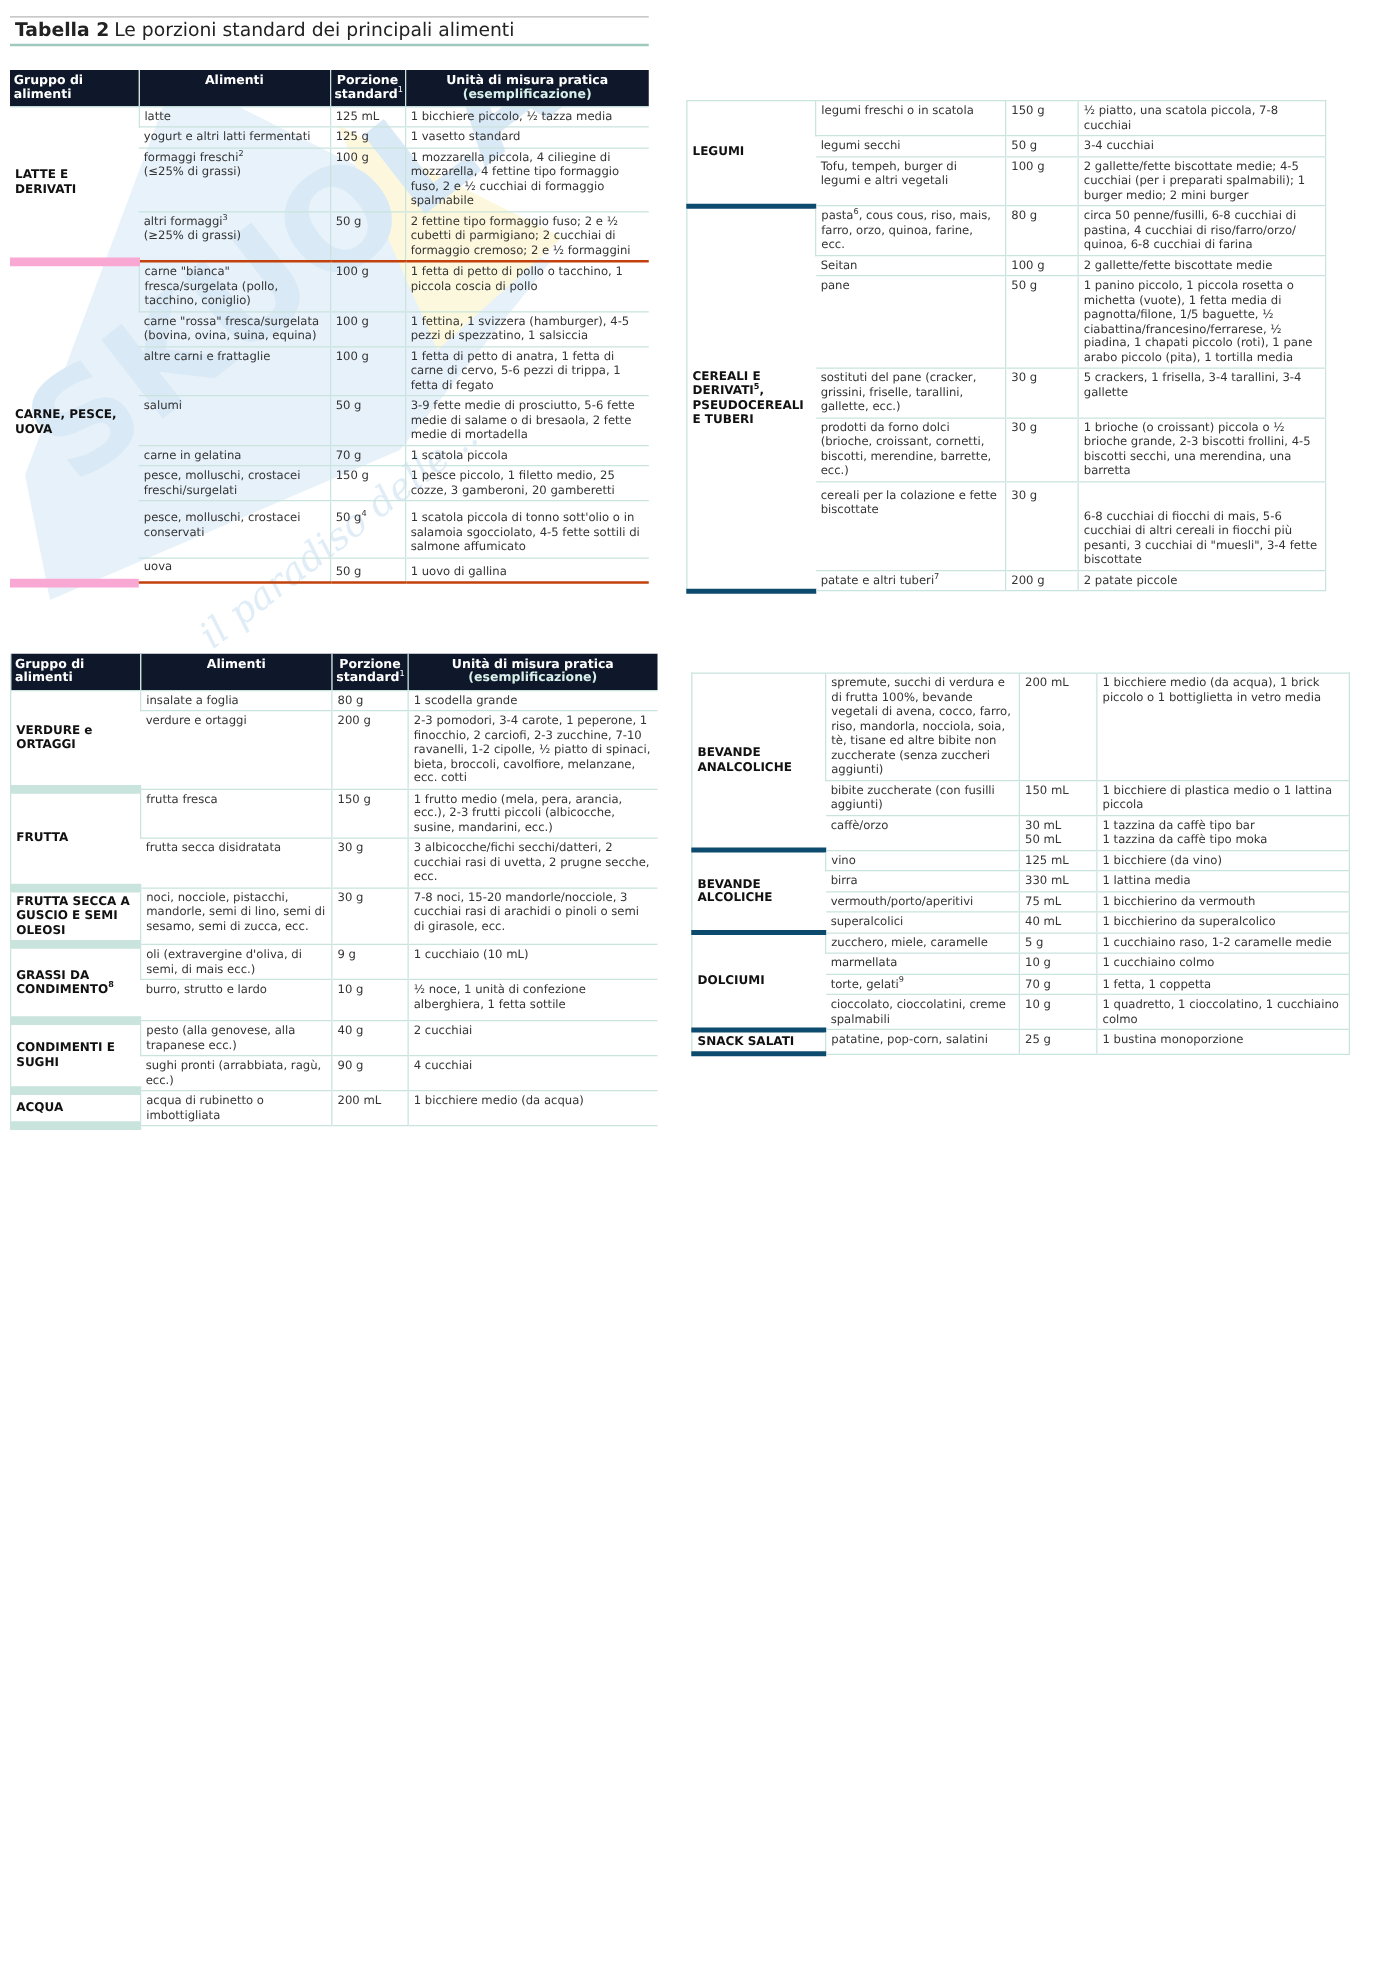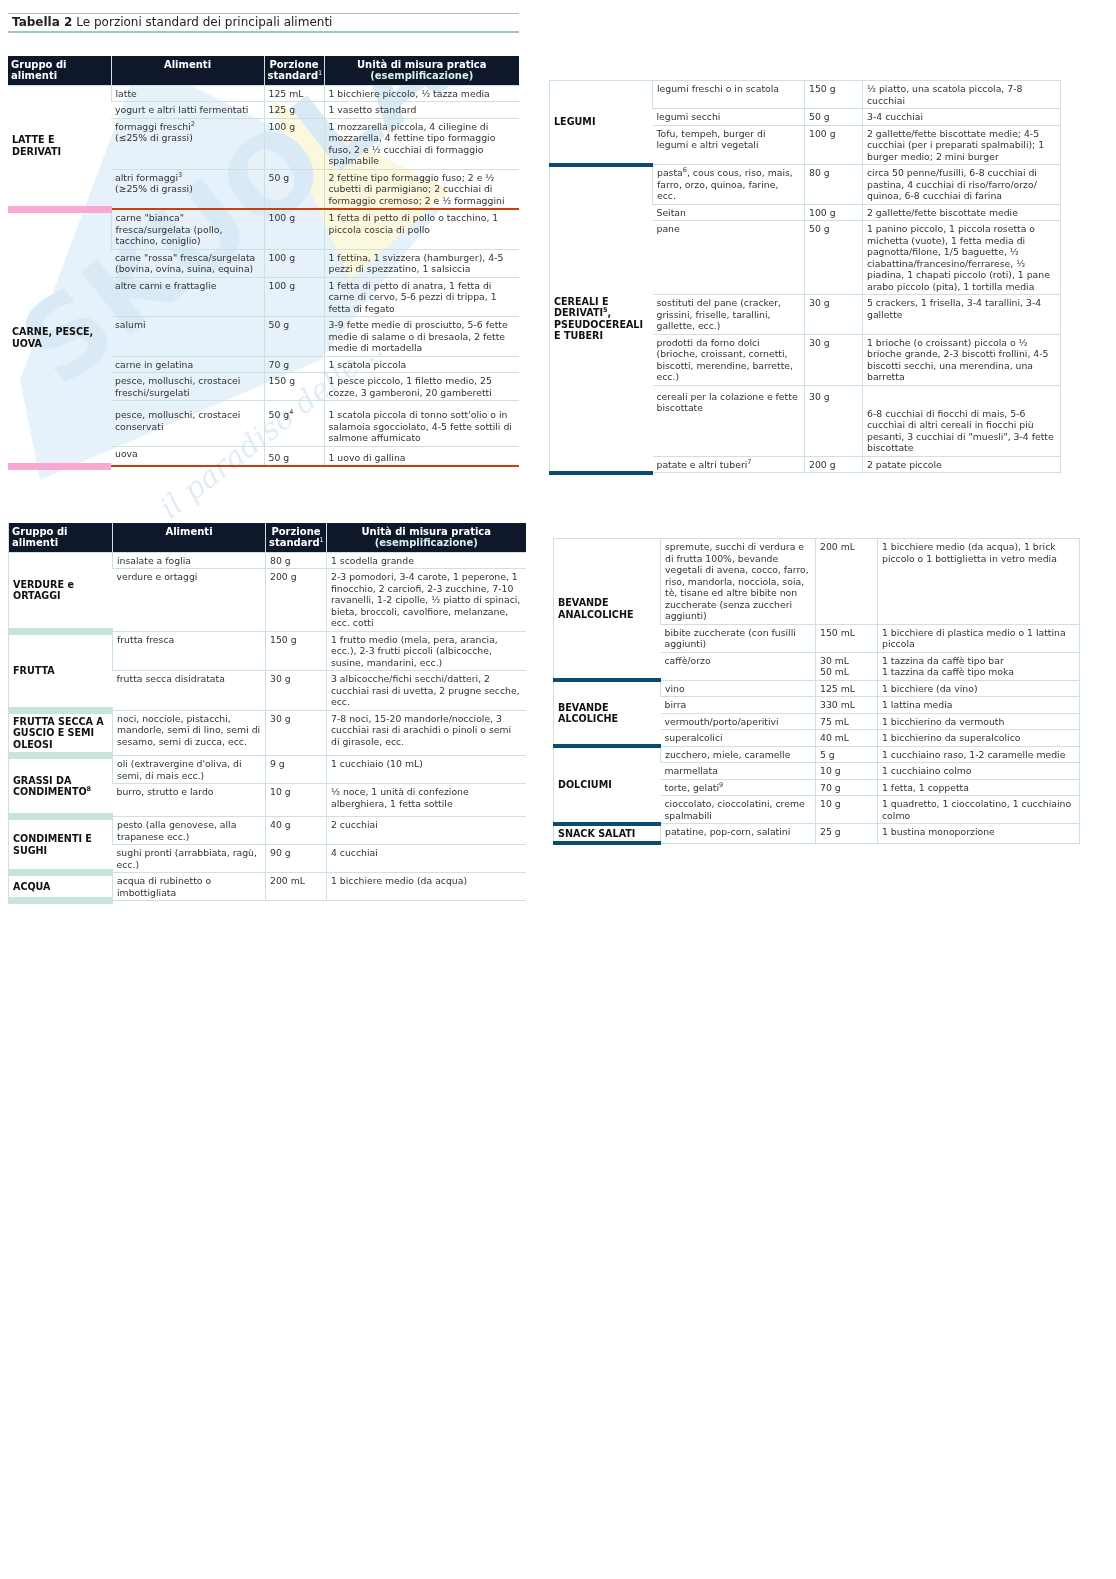--- a/index.html
+++ b/index.html
@@ -2,21 +2,21 @@
 <html><head>
 <meta charset="utf-8">
 <style>
   * { box-sizing: border-box; margin: 0; padding: 0; }
   html, body { width: 1116px; height: 1579px; background: #ffffff; overflow: hidden; }
   body { position: relative; font-family: "DejaVu Sans", sans-serif; color: #2a2a2a; }
 
   .title-bar {
     position: absolute; left: 8px; top: 13px; width: 511px;
     border-top: 1px solid #b8b8b8; border-bottom: 2px solid #9fc9bf;
-    padding: 1px 0 2px 4px; font-size: 12px; color: #222;
+    padding: 1px 0 2px 4px; font-size: 15px; color: #222;
     font-family: "DejaVu Sans", sans-serif;
   }
   .title-bar b { font-weight: bold; margin-right: 4px; }
 
   table.nut {
     position: absolute; border-collapse: collapse; table-layout: fixed;
     font-family: "DejaVu Sans", sans-serif; font-size: 9.3px; line-height: 11.5px;
     color: #333;
   }
   table.nut td, table.nut th {

